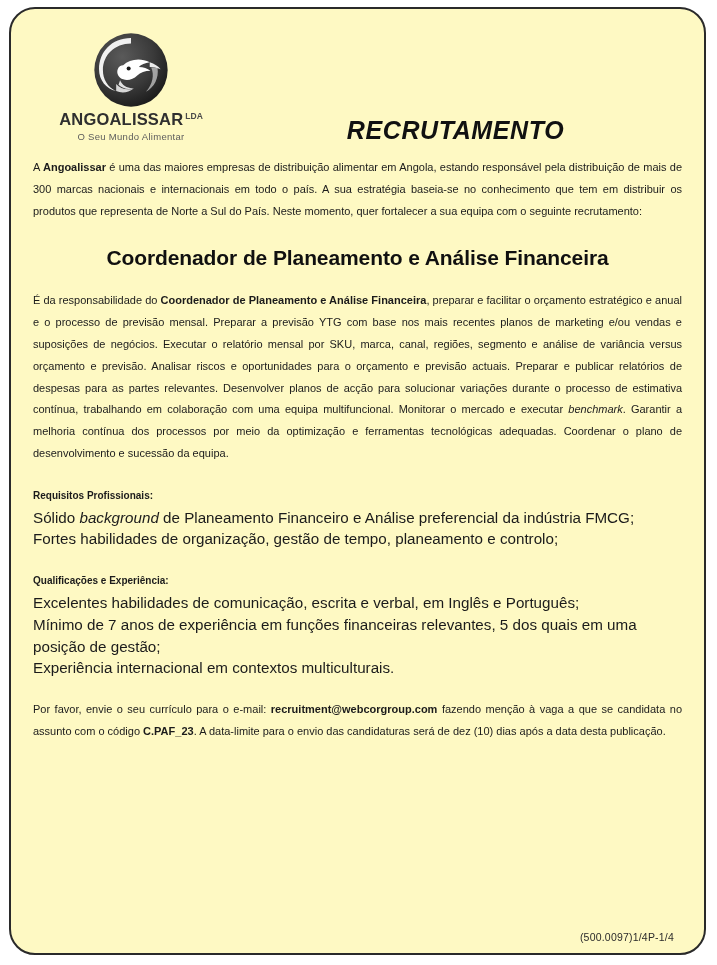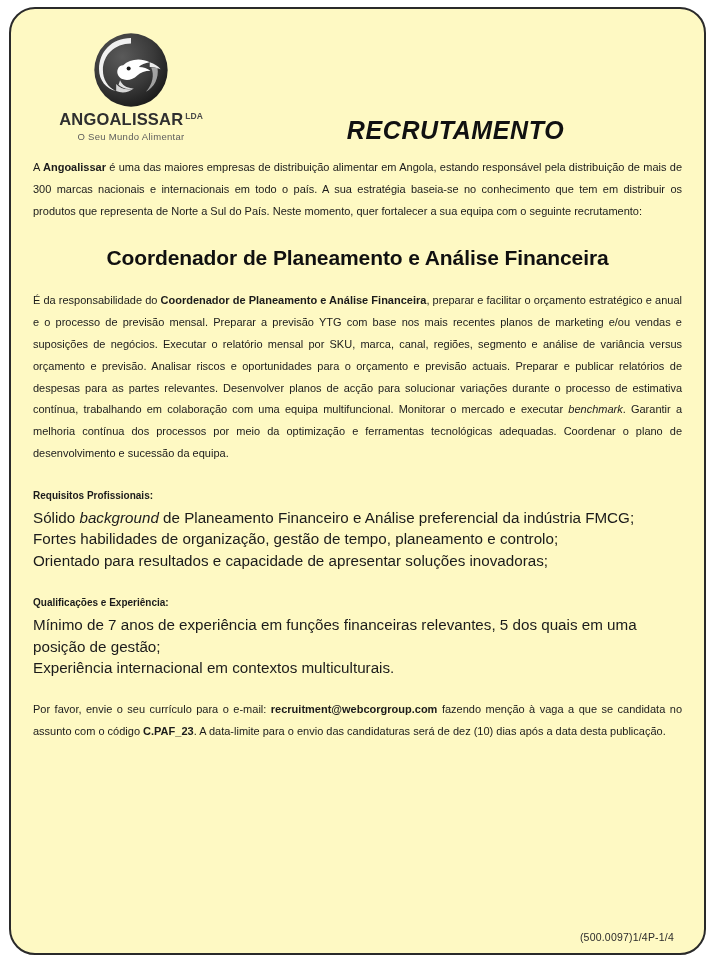--- a/index.html
+++ b/index.html
@@ -193,27 +193,27 @@
 
     <h2 class="job-title">Coordenador de Planeamento e Análise Financeira</h2>
 
     <p class="para"><span>É da responsabilidade do </span><b>Coordenador de Planeamento e Análise Financeira</b><span>, preparar e facilitar o orçamento estratégico e anual e o processo de previsão mensal. Preparar a previsão YTG com base nos mais recentes planos de marketing e/ou vendas e suposições de negócios. Executar o relatório mensal por SKU, marca, canal, regiões, segmento e análise de variância versus orçamento e previsão. Analisar riscos e oportunidades para o orçamento e previsão actuais. Preparar e publicar relatórios de despesas para as partes relevantes. Desenvolver planos de acção para solucionar variações durante o processo de estimativa contínua, trabalhando em colaboração com uma equipa multifuncional. Monitorar o mercado e executar </span><i>benchmark</i><span>. Garantir a melhoria contínua dos processos por meio da optimização e ferramentas tecnológicas adequadas. Coordenar o plano de desenvolvimento e sucessão da equipa.</span></p>
 
     <div class="section">
       <div class="section-heading">Requisitos Profissionais:</div>
       <div class="lines">
         <span class="line"><span>Sólido </span><i>background</i><span> de Planeamento Financeiro e Análise preferencial da indústria FMCG;</span></span>
         <span class="line">Fortes habilidades de organização, gestão de tempo, planeamento e controlo;</span>
-        <span class="line">Orientado para resultados e capacidade de apresentar soluções inovadoras;</span>
       </div>
     </div>
 
     <div class="section">
       <div class="section-heading">Qualificações e Experiência:</div>
       <div class="lines">
+        <span class="line">Excelentes habilidades de comunicação, escrita e verbal, em Inglês e Português;</span>
         <span class="line">Mínimo de 7 anos de experiência em funções financeiras relevantes, 5 dos quais em uma posição de gestão;</span>
         <span class="line">Experiência internacional em contextos multiculturais.</span>
       </div>
     </div>
 
     <div class="section">
       <p class="para"><span>Por favor, envie o seu currículo para o e-mail: </span><b>recruitment@webcorgroup.com</b><span> fazendo menção à vaga a que se candidata no assunto com o código </span><b>C.PAF_23</b><span>. A data-limite para o envio das candidaturas será de dez (10) dias após a data desta publicação.</span></p>
     </div>
 
     <div class="footer-code">(500.0097)1/4P-1/4</div>

